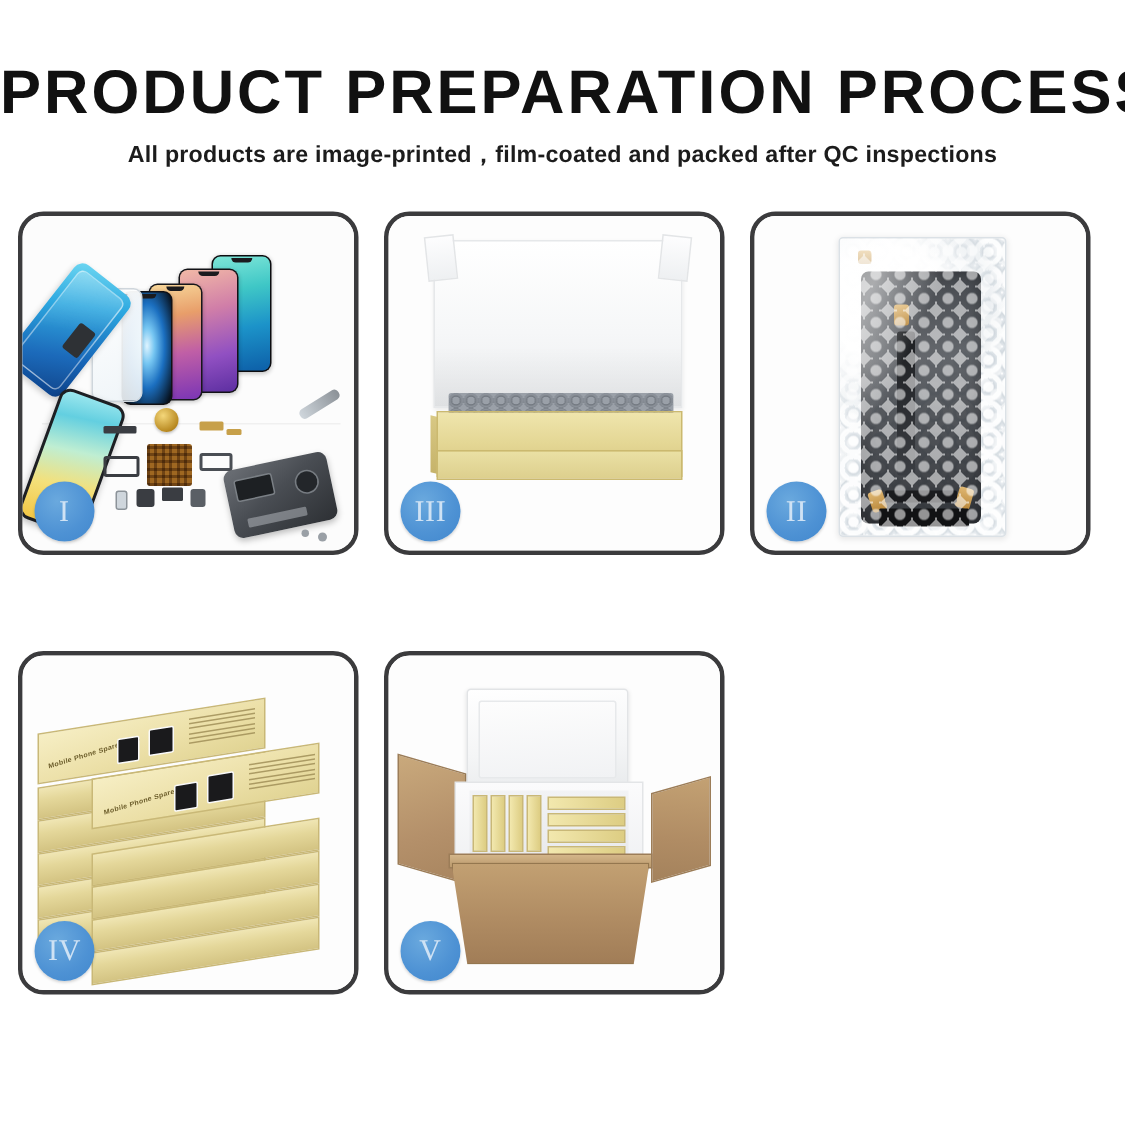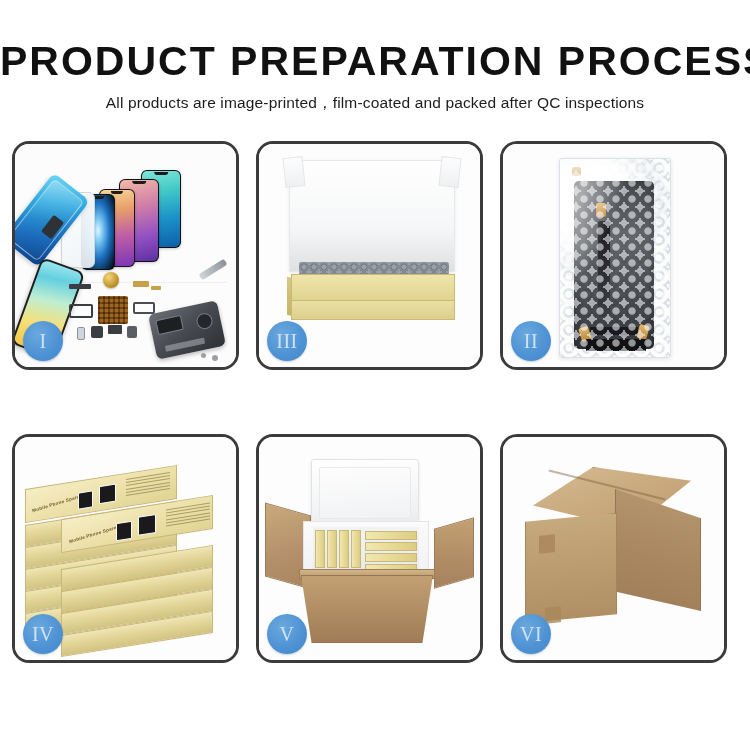--- a/index.html
+++ b/index.html
@@ -12,21 +12,21 @@
   }
   .page { position: relative; width: 750px; height: 750px; background: #fff; }
 
   
   .header { position: absolute; left: 0; top: 40px; width: 750px; text-align: center; }
   .title {
     font-size: 41px; font-weight: 700; letter-spacing: 2.0px;
     color: #111111; line-height: 1.05; white-space: nowrap;
   }
   .subtitle {
-    margin-top: 10px; font-size: 15.5px; font-weight: 400;
+    margin-top: 10px; font-size: 15.5px; font-weight: 700;
     color: #1c1c1c; letter-spacing: 0.15px; white-space: nowrap;
   }
 
   
   .grid {
     position: absolute; left: 12px; top: 141px;
     width: 726px; height: 540px;
     display: grid;
     grid-template-columns: repeat(3, 227px);
     grid-template-rows: repeat(2, 229px);
@@ -475,26 +475,15 @@
           <div class="ybar" style="left:52px; top:15px; width:52px; height:9px;"></div>
           <div class="ybar" style="left:52px; top:26px; width:52px; height:9px;"></div>
           <div class="ybar" style="left:52px; top:37px; width:52px; height:7px;"></div>
         </div>
         <div class="cartonrim"></div>
         <div class="carton"></div>
       </div>
       <div class="badge">V</div>
     </div>
 
-    <div class="panel p6">
-      <div class="panel-stage">
-        <div class="topface"></div>
-        <div class="seam seam-a"></div>
-        <div class="sideface"></div>
-        <div class="frontface"></div>
-        <div class="tape1"></div>
-        <div class="tape2"></div>
-      </div>
-      <div class="badge">VI</div>
-    </div>
 
   </div>
 </div>
 
 </body></html>

